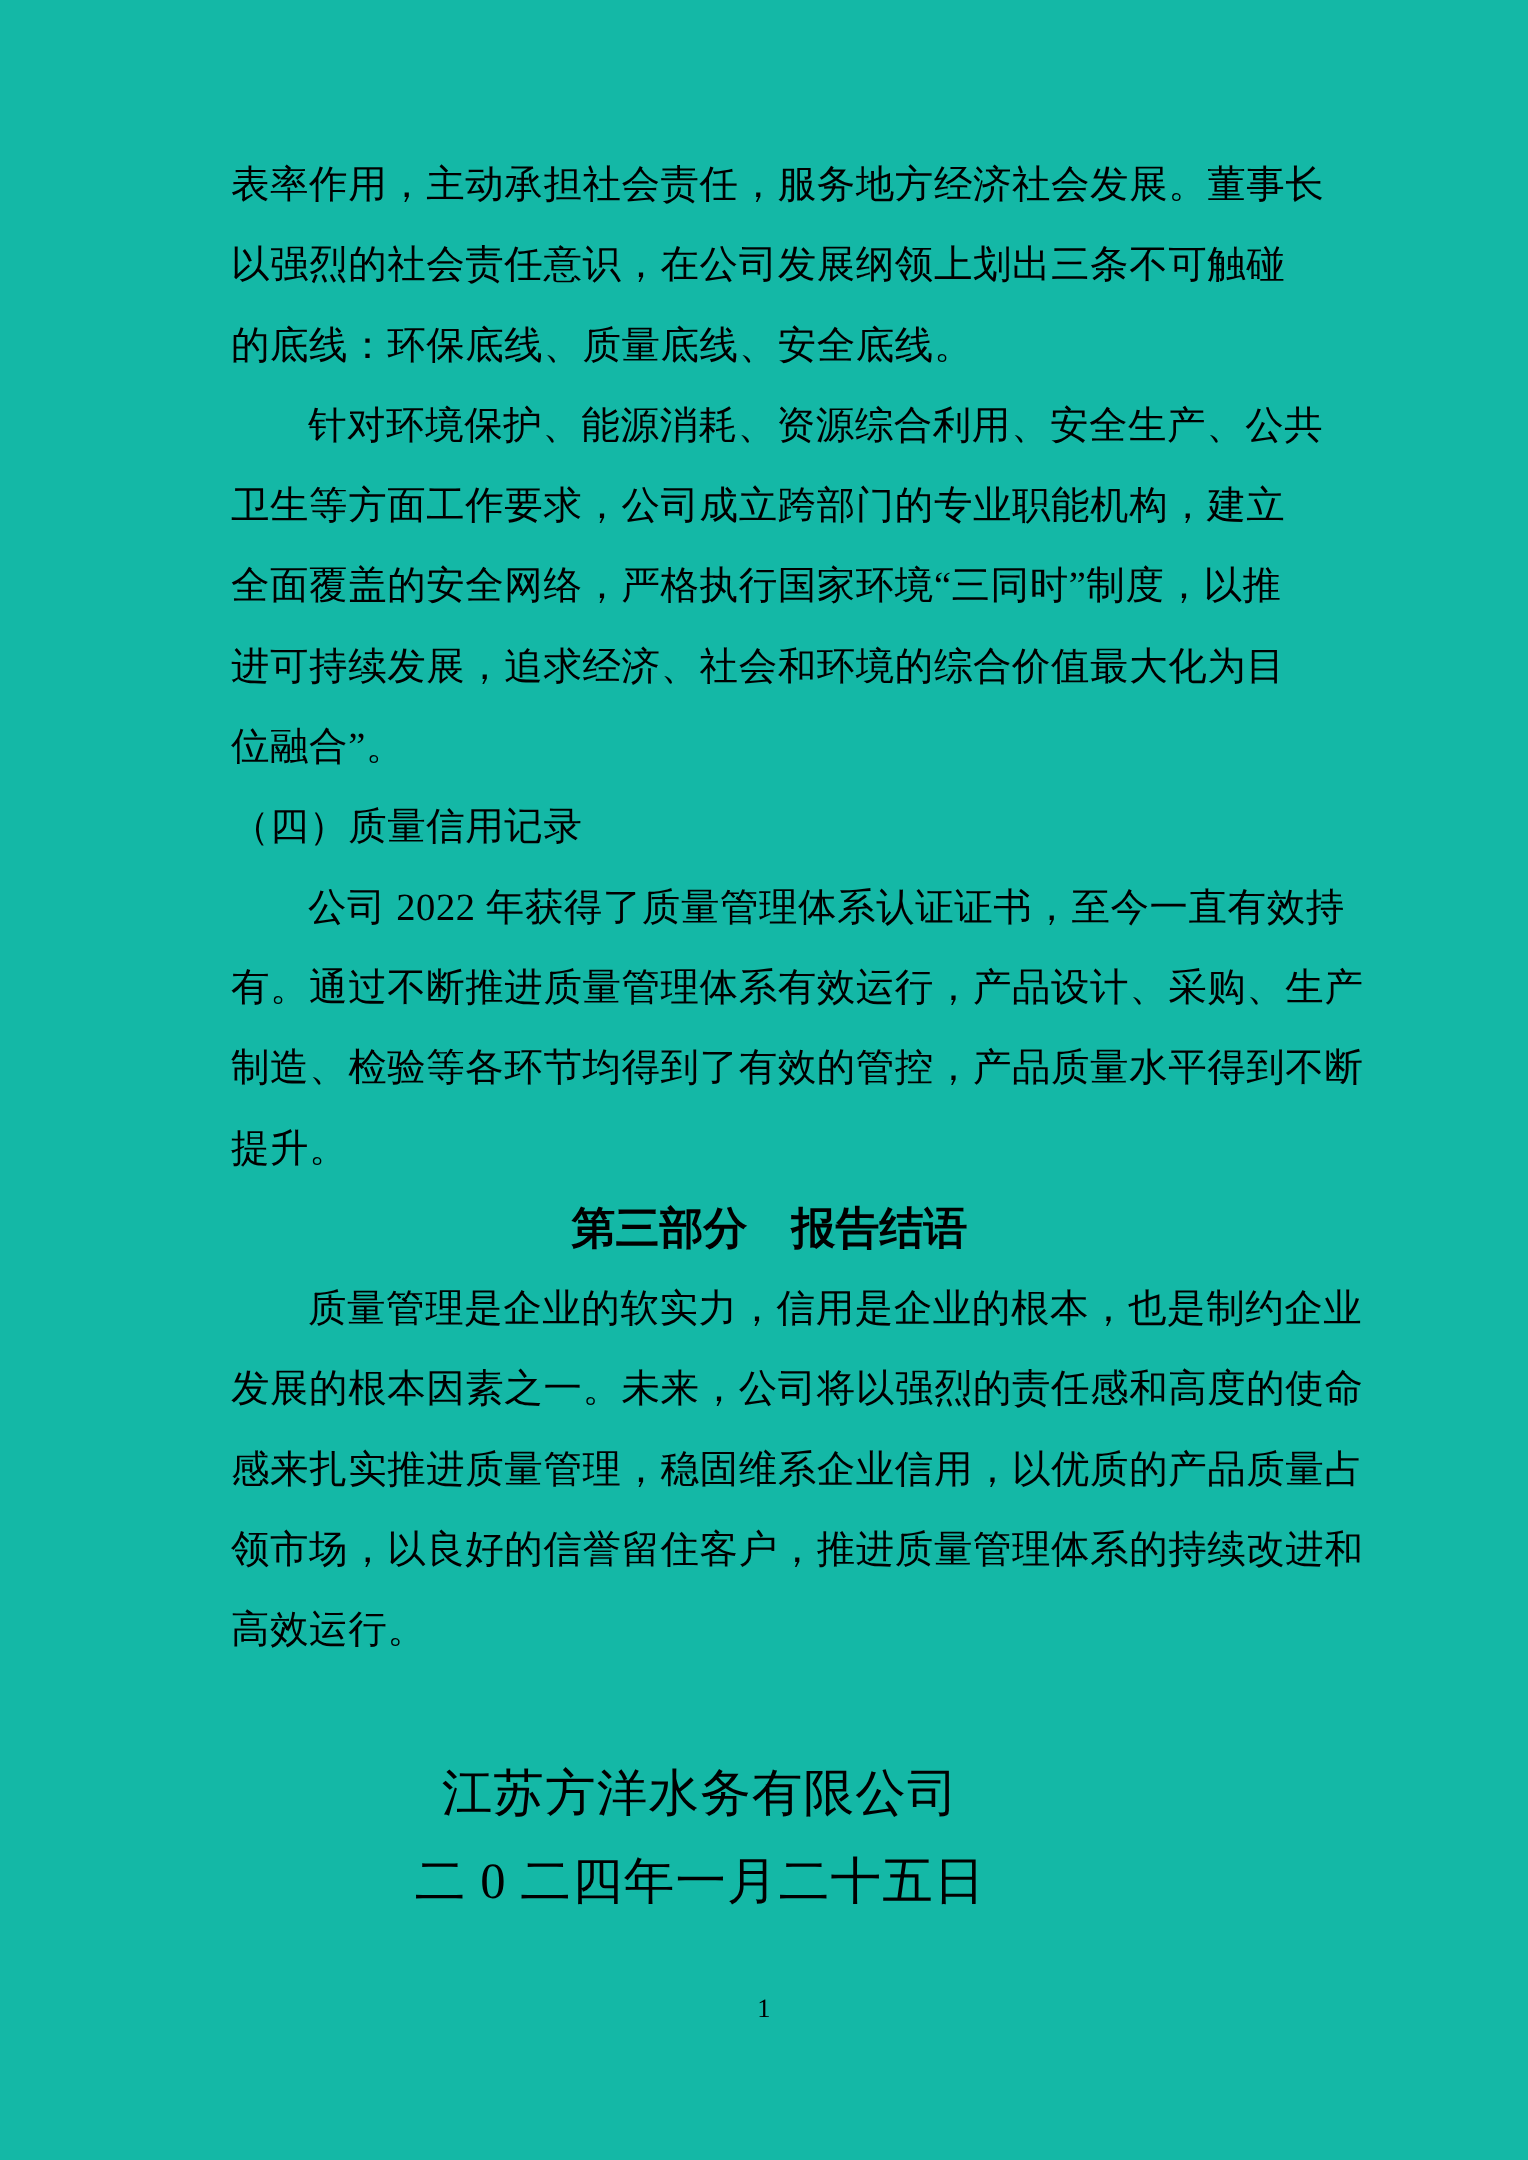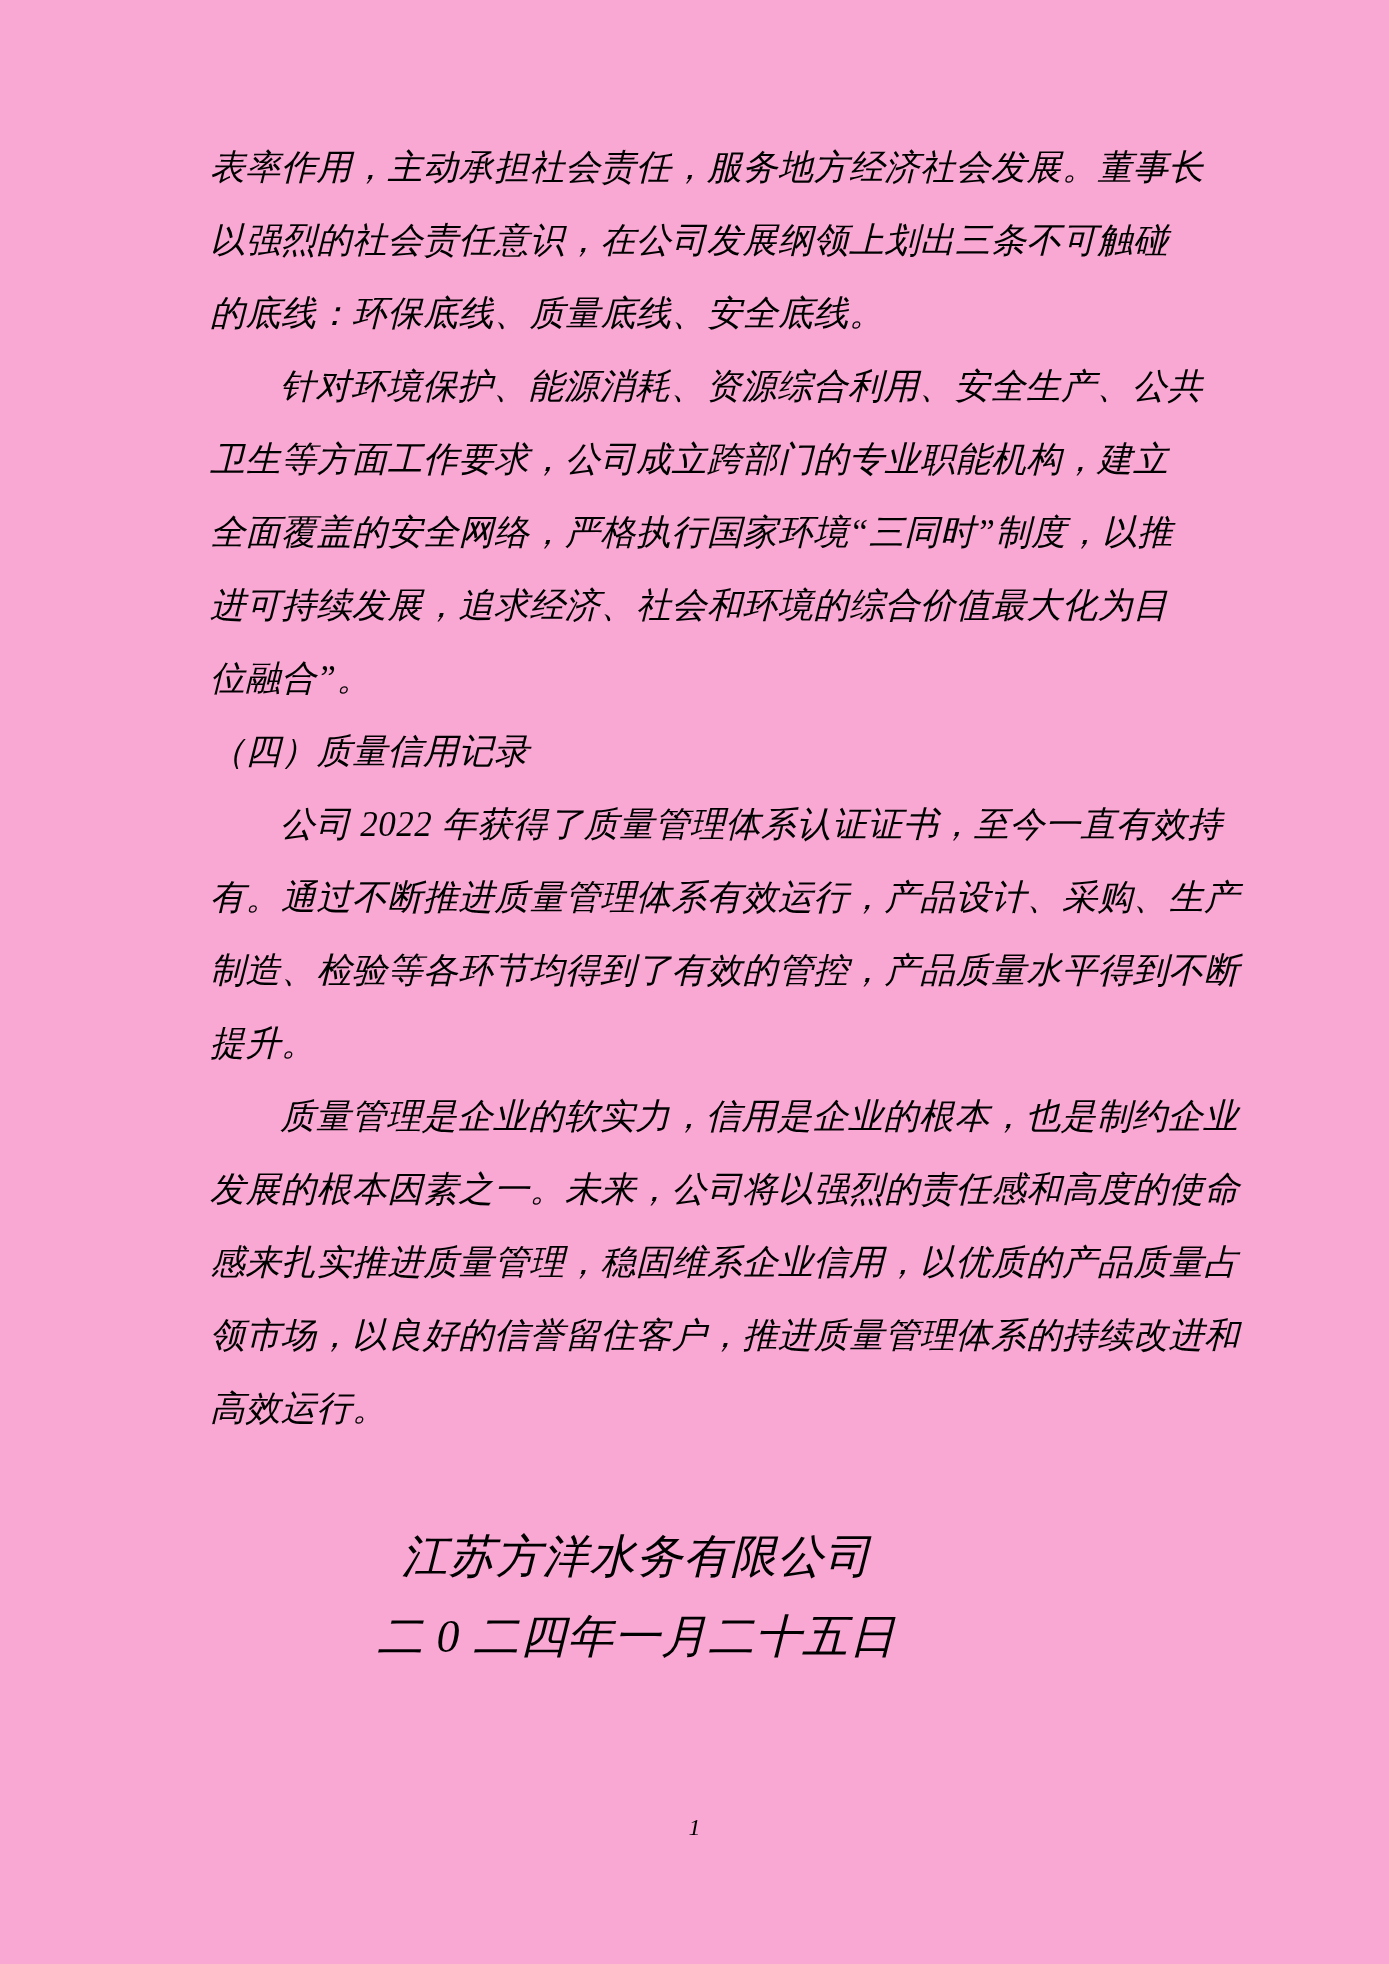--- a/index.html
+++ b/index.html
@@ -6,25 +6,24 @@
   html, body {
     margin: 0;
     padding: 0;
     background: #e8e8e8;
   }
   .page {
     position: relative;
     width: 1389px;
     height: 1964px;
     margin: 0 auto;
-    background: #f9a8d4;
+    background: #14b8a6;
     color: #000000;
     font-family: "Liberation Serif", "DejaVu Serif", serif;
     overflow: hidden;
-    font-style: italic;
   }
   .content {
     padding: 131px 200px 0 210px;
   }
   .line {
     font-size: 35px;
     line-height: 73px;
     white-space: nowrap;
     letter-spacing: 0.5px;
   }
@@ -77,20 +76,21 @@
     <div class="line">进可持续发展，追求经济、社会和环境的综合价值最大化为目</div>
     <div class="line">位融合”。</div>
 
     <div class="line">（四）质量信用记录</div>
 
     <div class="line indent">公司 2022 年获得了质量管理体系认证证书，至今一直有效持</div>
     <div class="line">有。通过不断推进质量管理体系有效运行，产品设计、采购、生产</div>
     <div class="line">制造、检验等各环节均得到了有效的管控，产品质量水平得到不断</div>
     <div class="line">提升。</div>
 
+    <div class="heading">第三部分　报告结语</div>
 
     <div class="line indent">质量管理是企业的软实力，信用是企业的根本，也是制约企业</div>
     <div class="line">发展的根本因素之一。未来，公司将以强烈的责任感和高度的使命</div>
     <div class="line">感来扎实推进质量管理，稳固维系企业信用，以优质的产品质量占</div>
     <div class="line">领市场，以良好的信誉留住客户，推进质量管理体系的持续改进和</div>
     <div class="line">高效运行。</div>
 
     <div class="signature">
       <div>江苏方洋水务有限公司</div>
       <div>二 0 二四年一月二十五日</div>

